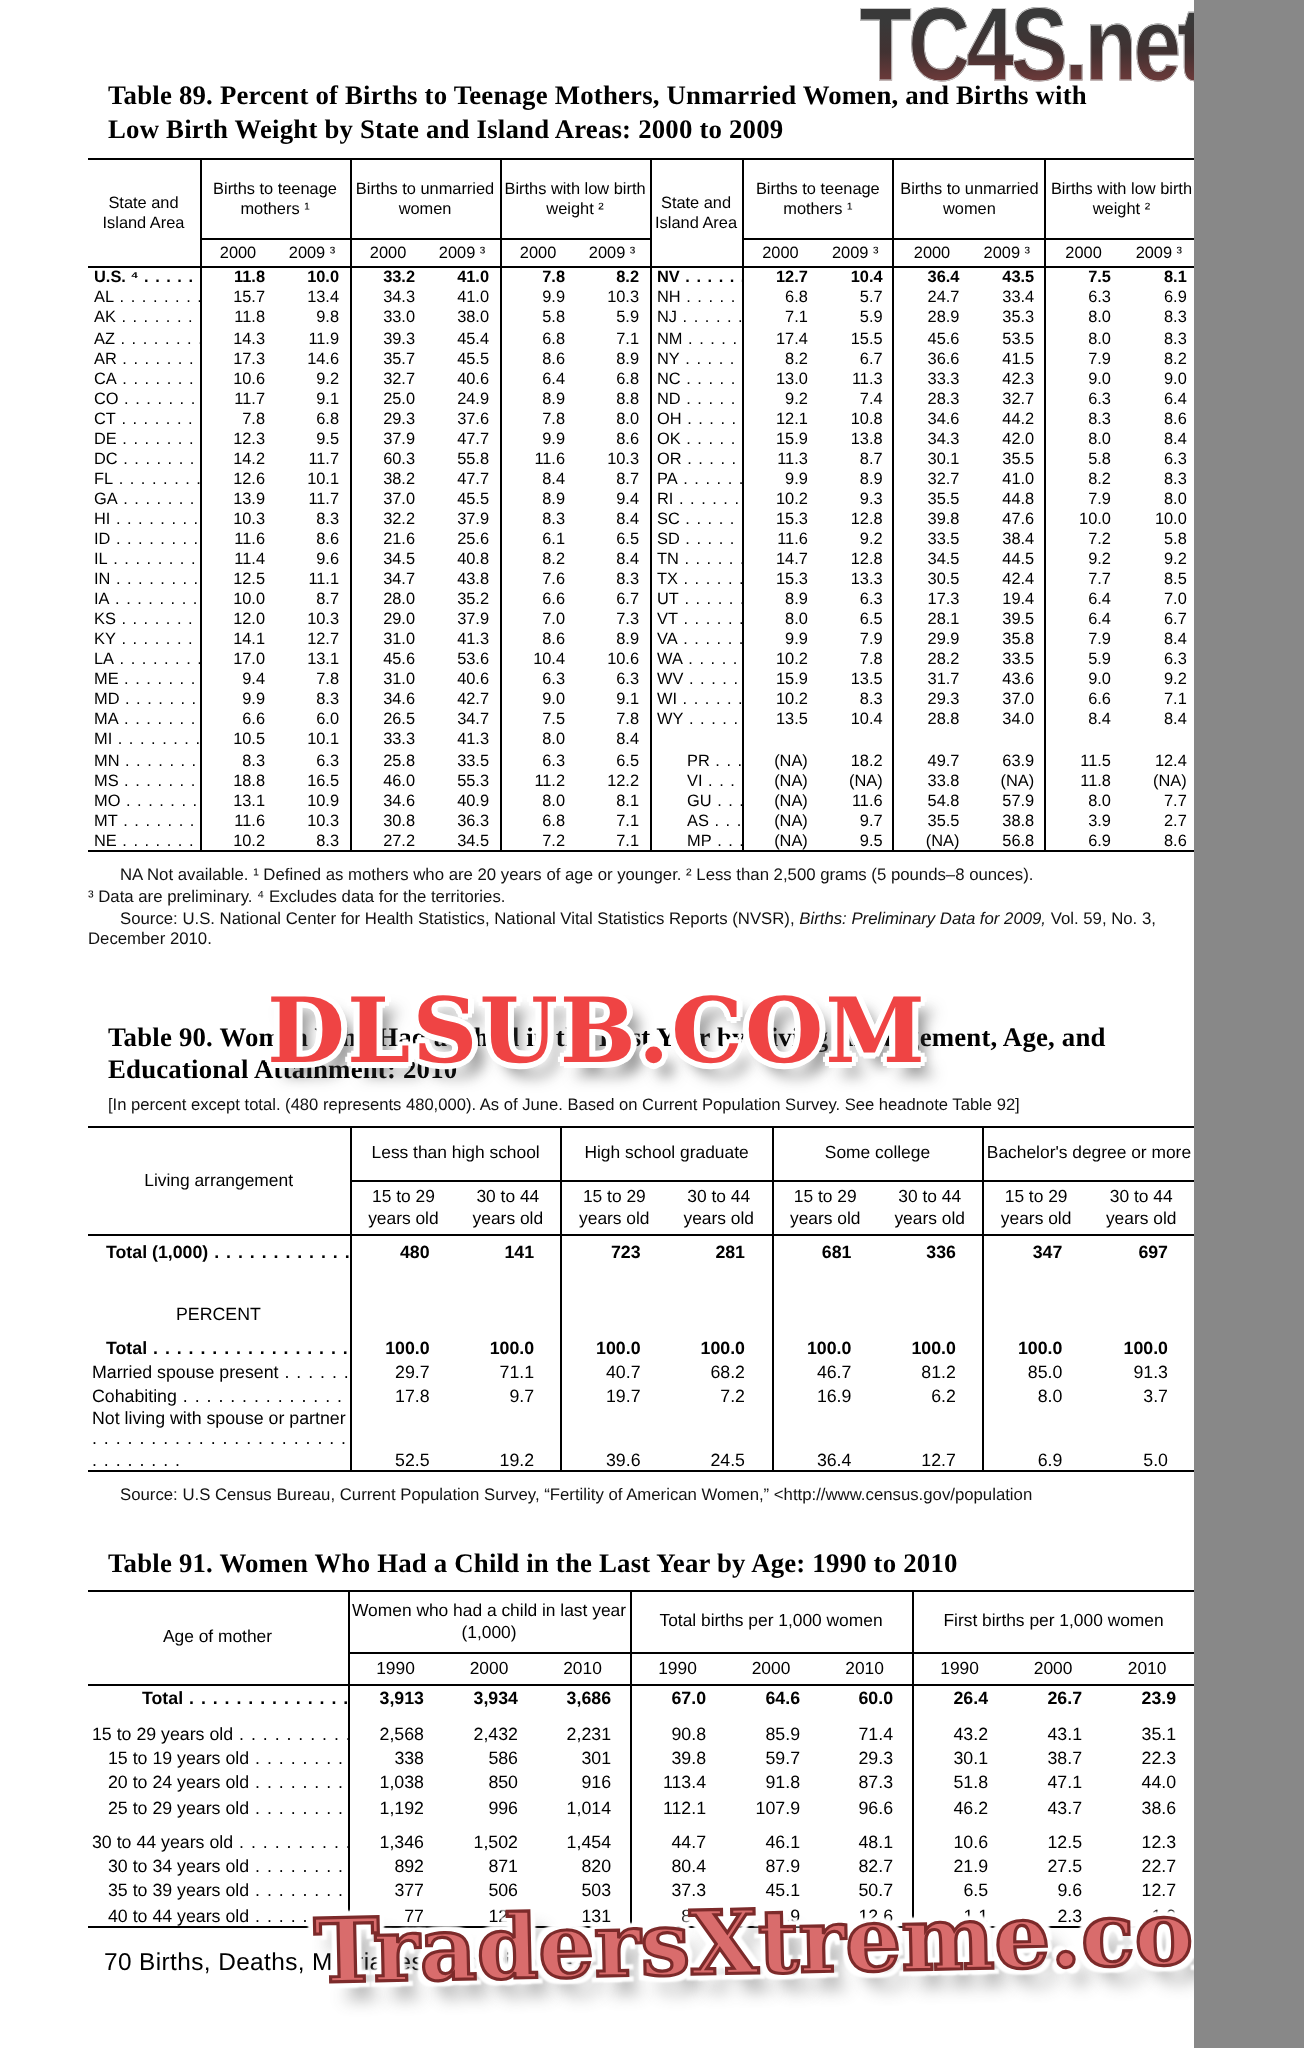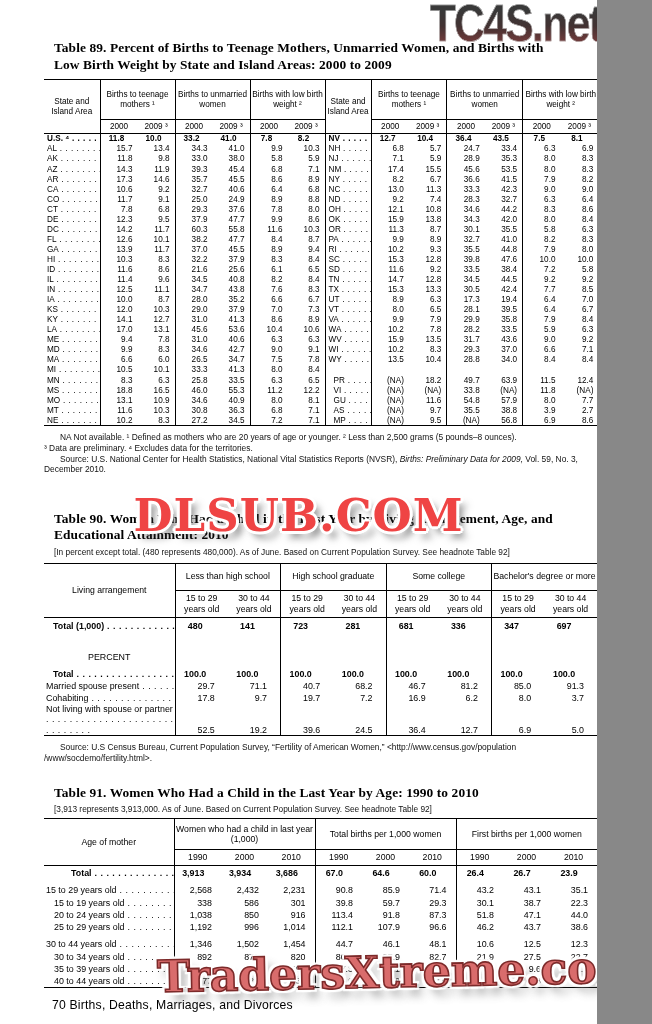--- a/index.html
+++ b/index.html
@@ -19,31 +19,31 @@
   th,td{padding:0;margin:0;font-weight:normal;}
   .br{border-right:1px solid #000;}
   th.hg{border-bottom:1px solid #000;text-align:center;vertical-align:middle;}
   th.hy{border-bottom:1.3px solid #000;text-align:center;vertical-align:middle;}
   th.hstub{border-bottom:1.3px solid #000;text-align:center;vertical-align:middle;}
   td.nm{text-align:right;}
   td.stx{text-align:left;overflow:hidden;white-space:nowrap;}
   .stx::after{content:" . . . . . . . . . . . . . . . . . . . . . . . . . . . . . .";letter-spacing:.5px;}
   td.empty::after{content:none !important;}
   tr.sect td.stx::after{content:none;}
-  tr.b td{font-weight:bold;text-align:center;}
+  tr.b td{font-weight:bold;}
 
   
   .t89{font-size:8.2px;line-height:9.3px;}
   .t89 thead th{font-size:8.2px;line-height:9.3px;}
   .t89 thead tr.grow th{height:39px;}
   .t89 thead tr.yrow th{height:13px;}
   .t89 tbody td{height:10.05px;vertical-align:middle;}
   .t89 td.nm{padding-right:5px;}
   .t89 td.stx{padding-left:3px;}
-  .t89 tr.terr td:nth-child(8){padding-left:8px;}
+  .t89 tr.terr td:nth-child(8){padding-left:18px;}
 
   
   .t90,.t91{font-size:8.9px;line-height:10.5px;}
   .t90 thead th,.t91 thead th{font-size:8.7px;line-height:10.5px;}
   .t90 thead tr.grow th{height:26px;}
   .t90 thead tr.yrow th{height:26px;}
   .t91 thead tr.grow th{height:30px;}
   .t91 thead tr.yrow th{height:15px;}
   .t90 tbody td,.t91 tbody td{height:12.3px;vertical-align:bottom;}
   .t90 td.nm{padding-right:13px;}
@@ -725,25 +725,23 @@
             <td class="nm">36.4</td>
             <td class="nm br">12.7</td>
             <td class="nm">6.9</td>
             <td class="nm">5.0</td>
           </tr>
         </tbody>
     </table>
 
     <div class="fnblock">
       <div class="fnp">Source: U.S Census Bureau, Current Population Survey, “Fertility of American Women,” &lt;http://www.census.gov/population</div>
-      <div class="fnp2">/www/socdemo/fertility.html&gt;.</div>
     </div>
 
     <div class="tbl-title mt22">Table 91. Women Who Had a Child in the Last Year by Age: 1990 to 2010</div>
-    <div class="tbl-note">[3,913 represents 3,913,000. As of June. Based on Current Population Survey. See headnote Table 92]</div>
 
     <table class="t91 mt4">
       <colgroup>
         <col style="width:130px">
         <col style="width:47px">
           <col style="width:47px">
           <col style="width:47px">
         <col style="width:47px">
           <col style="width:47px">
           <col style="width:47px">

